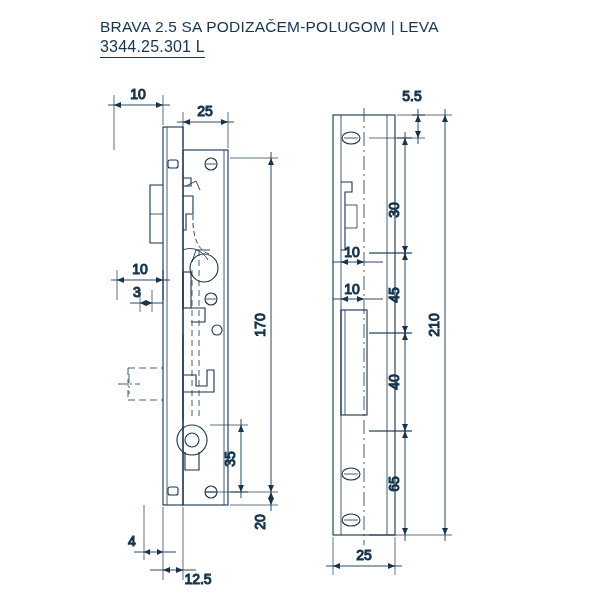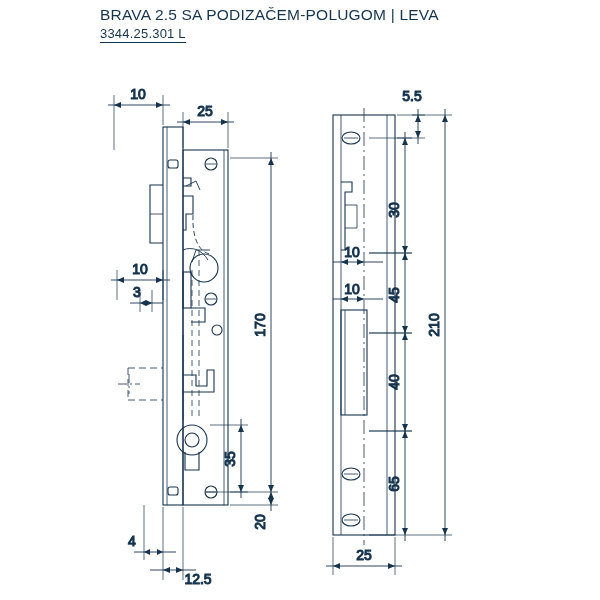--- a/index.html
+++ b/index.html
@@ -16,31 +16,31 @@
     overflow: hidden;
   }
   .page {
     position: relative;
     width: 600px;
     height: 600px;
   }
   .title-block {
     position: absolute;
     left: 100px;
-    top: 6px;
+    top: 18px;
     width: 470px;
   }
   .title-line1 {
     font-size: 15.5px;
     letter-spacing: 0.2px;
     color: #16344e;
     white-space: nowrap;
   }
   .title-line2 {
-    font-size: 13px;
+    font-size: 16px;
     letter-spacing: 0.2px;
     color: #16344e;
     border-bottom: 1.5px solid #16344e;
     display: inline-block;
     padding-bottom: 1px;
     margin-top: 2px;
   }
   svg {
     position: absolute;
     left: 0;

